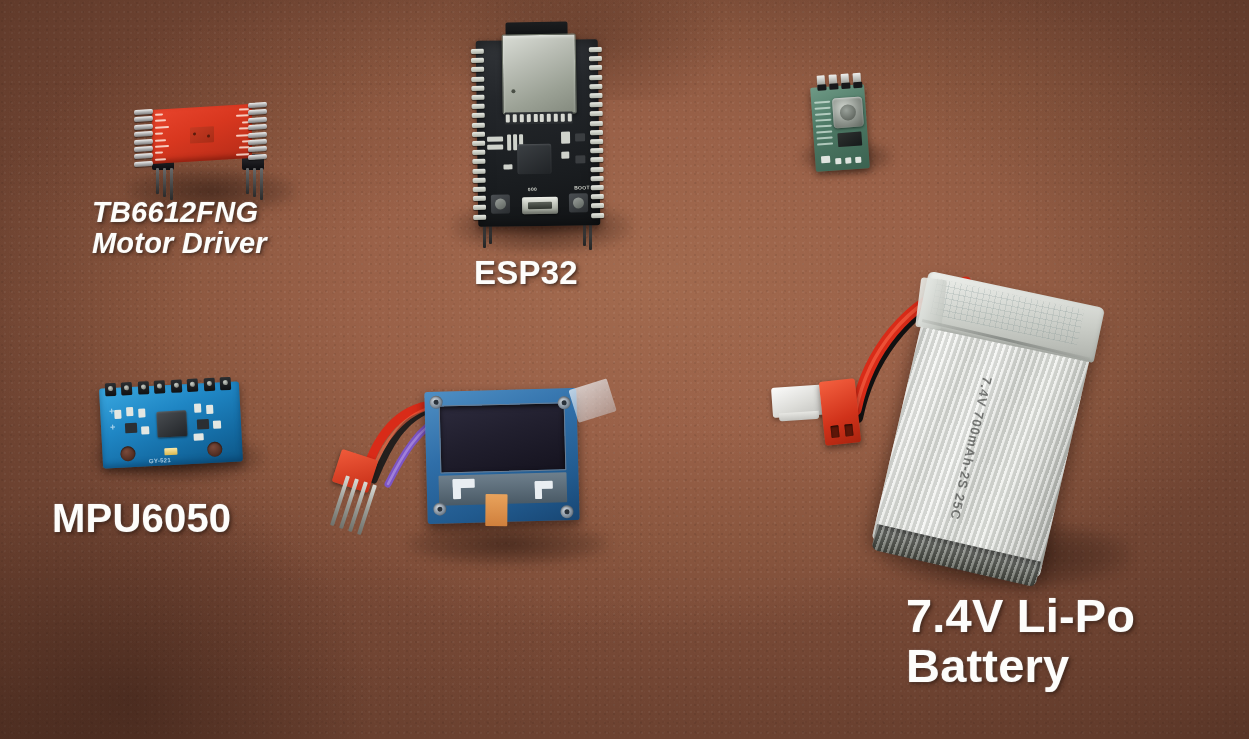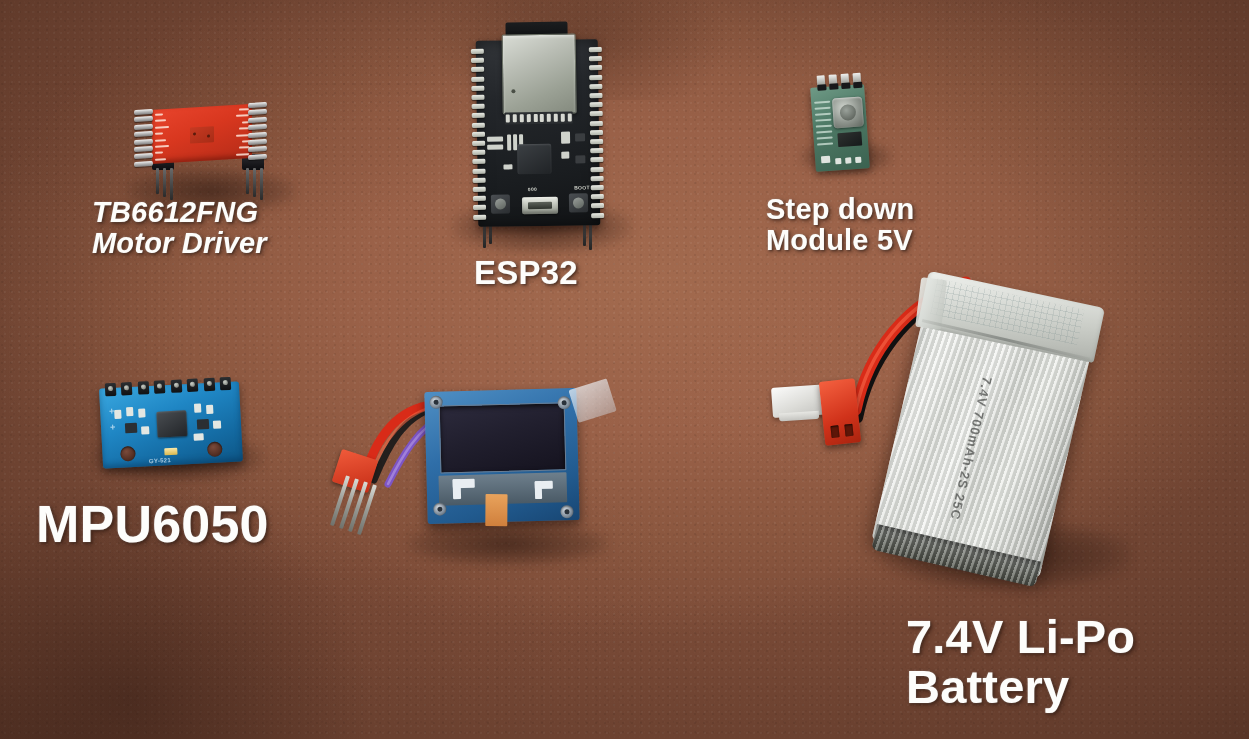--- a/index.html
+++ b/index.html
@@ -757,22 +757,20 @@
         <div class="bat-bottom-ribs"></div>
       </div>
     </div>
   </div>
 
   <div class="label italic" style="left:92px;top:197px;font-size:29px;">TB6612FNG
 Motor Driver</div>
 
   <div class="label" style="left:474px;top:256px;font-size:33px;">ESP32</div>
 
-  <div class="label" style="left:766px;top:194px;font-size:29px;">Step down
-Module 5V</div>
-
-  <div class="label" style="left:36px;top:497px;font-size:52px;">MPU6050</div>
-
-
-  <div class="label" style="left:906px;top:612px;font-size:47px;">7.4V Li-Po
+
+  <div class="label" style="left:52px;top:497px;font-size:40px;">MPU6050</div>
+
+
+  <div class="label" style="left:906px;top:591px;font-size:47px;">7.4V Li-Po
 Battery</div>
 
 </div>
 
 </body></html>

